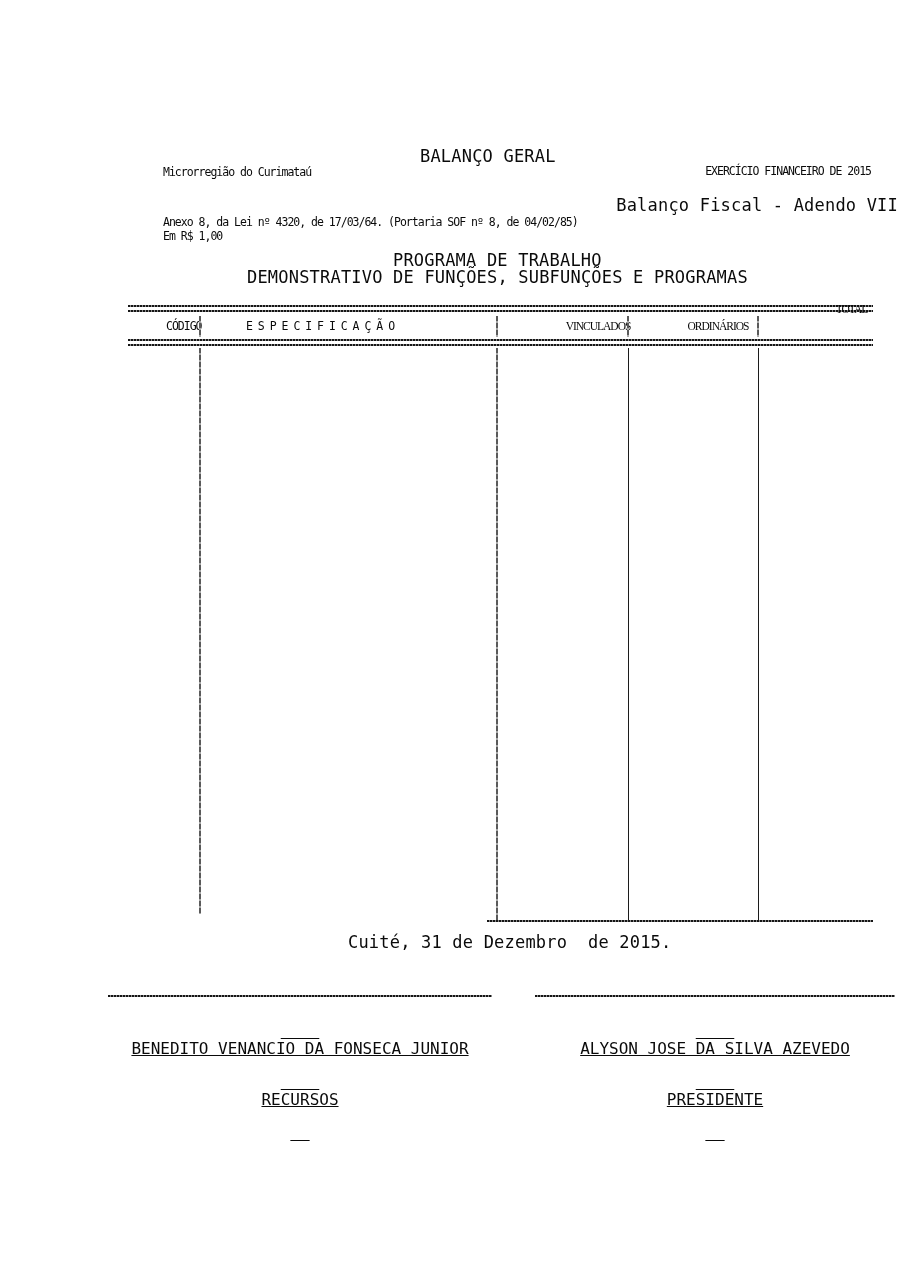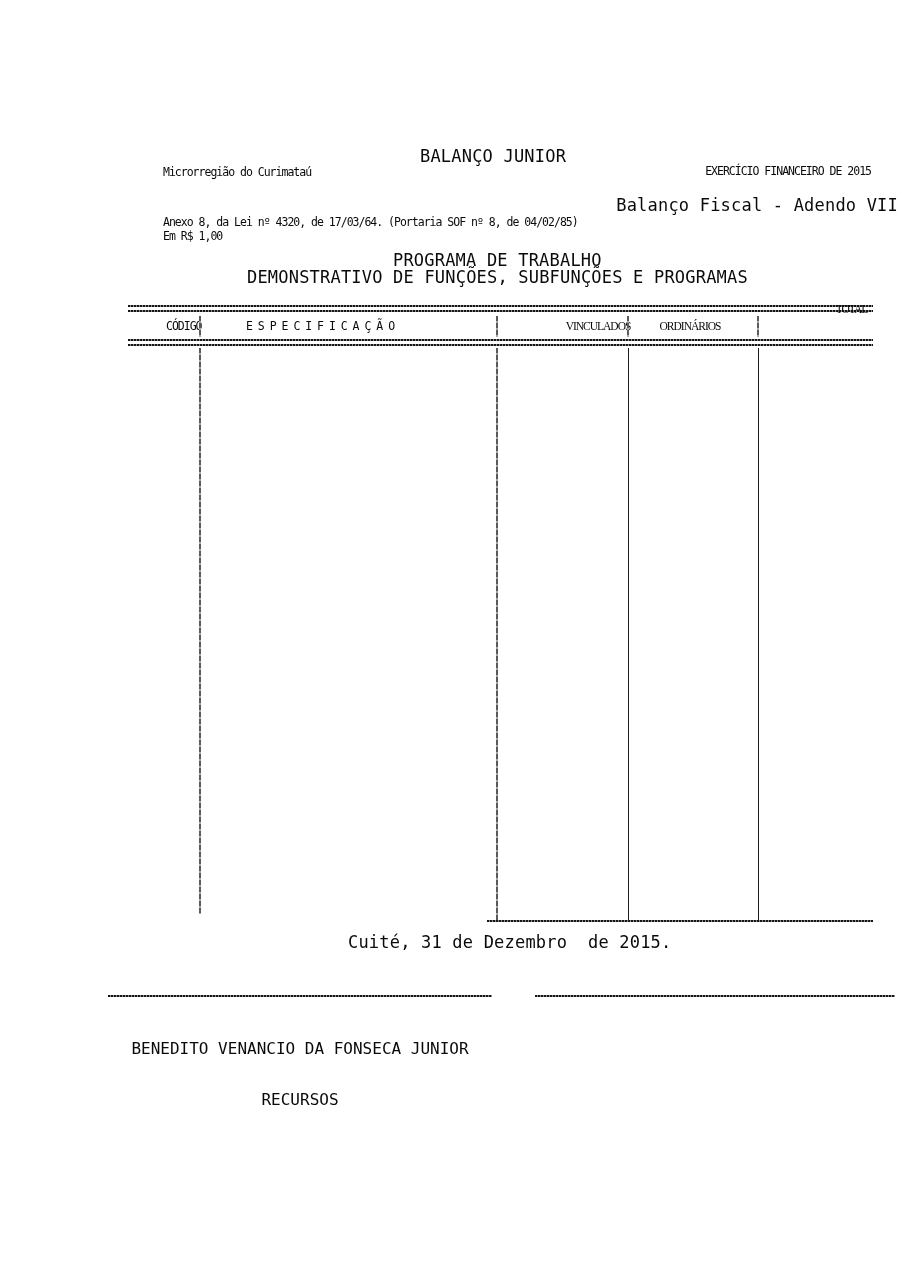--- a/index.html
+++ b/index.html
@@ -26,44 +26,44 @@
       repeating-linear-gradient(90deg,#151515 0 2px,#8a8a8a 2px 3px) top/100% 2px no-repeat,
       repeating-linear-gradient(90deg,#151515 0 2px,#8a8a8a 2px 3px) bottom/100% 2px no-repeat;
   }
   
   .vgrey{
     position:absolute;width:2px;
     background:repeating-linear-gradient(180deg,#5a5a5a 0 5px,#a8a8a8 5px 7px);
   }
   .vdark{position:absolute;width:1px;background:#1c1c1c;}
   .cc{text-align:center;font-family:Liberation Serif, serif;}
-  .sig{position:absolute;text-align:center;font-size:16px;line-height:17px;white-space:pre;}
+  .sig{position:absolute;text-align:center;font-size:16px;line-height:17px;white-space:pre;text-decoration:underline;}
 </style>
 </head>
 <body>
 
 <div class="page">
 
-  <div class="abs t17" style="left:420px;top:147px">BALANÇO JUNIOR</div>
+  <div class="abs t17" style="left:420px;top:147px">BALANÇO GERAL</div>
   <div class="abs small" style="left:127px;top:166px">Microrregião do Curimataú</div>
   <div class="abs small" style="right:29px;top:165px">EXERCÍCIO FINANCEIRO DE 2015</div>
   <div class="abs t17" style="right:2px;top:196px">Balanço Fiscal - Adendo VII</div>
   <div class="abs small" style="left:127px;top:216px">Anexo 8, da Lei nº 4320, de 17/03/64. (Portaria SOF nº 8, de 04/02/85)</div>
   <div class="abs small" style="left:127px;top:230px">Em R$ 1,00</div>
 
   <div class="abs t17" style="left:393px;top:251px">PROGRAMA DE TRABALHO</div>
   <div class="abs t17" style="left:247px;top:268px">DEMONSTRATIVO DE FUNÇÕES, SUBFUNÇÕES E PROGRAMAS</div>
 
   <div class="drule" style="left:128px;top:305px;width:745px"></div>
   <div class="drule" style="left:128px;top:339px;width:745px"></div>
 
   <div class="abs small" style="left:130px;top:320px">CÓDIGO</div>
   <div class="abs small" style="left:210px;top:320px">E S P E C I F I C A Ç Ã O</div>
   <div class="abs small cc" style="left:497px;top:320px;width:130px">VINCULADOS</div>
-  <div class="abs small cc" style="left:600px;top:320px;width:108px">ORDINÁRIOS</div>
+  <div class="abs small cc" style="left:628px;top:320px;width:108px">ORDINÁRIOS</div>
   <div class="abs small cc" style="left:758px;top:303px;width:115px">TOTAL</div>
 
   <div class="vgrey" style="left:199px;top:316px;height:21px"></div>
   <div class="vgrey" style="left:496px;top:316px;height:21px"></div>
   <div class="vgrey" style="left:627px;top:316px;height:21px"></div>
   <div class="vgrey" style="left:757px;top:316px;height:21px"></div>
 
   <div class="vgrey" style="left:199px;top:348px;height:566px"></div>
   <div class="vgrey" style="left:496px;top:348px;height:572px"></div>
   <div class="vdark" style="left:628px;top:348px;height:572px"></div>
@@ -73,14 +73,18 @@
 
   <div class="abs t17" style="left:348px;top:933px">Cuité, 31 de Dezembro  de 2015.</div>
 
   <div class="ln" style="left:108px;top:995px;width:384px"></div>
   <div class="ln" style="left:535px;top:995px;width:360px"></div>
 
   <div class="sig" style="left:108px;top:1006px;width:384px">
     <div>BENEDITO VENANCIO DA FONSECA JUNIOR</div>
     <div>RECURSOS</div>
   </div>
+  <div class="sig" style="left:535px;top:1006px;width:360px">
+    <div>ALYSON JOSE DA SILVA AZEVEDO</div>
+    <div>PRESIDENTE</div>
+  </div>
 
 </div>
 
 </body></html>

